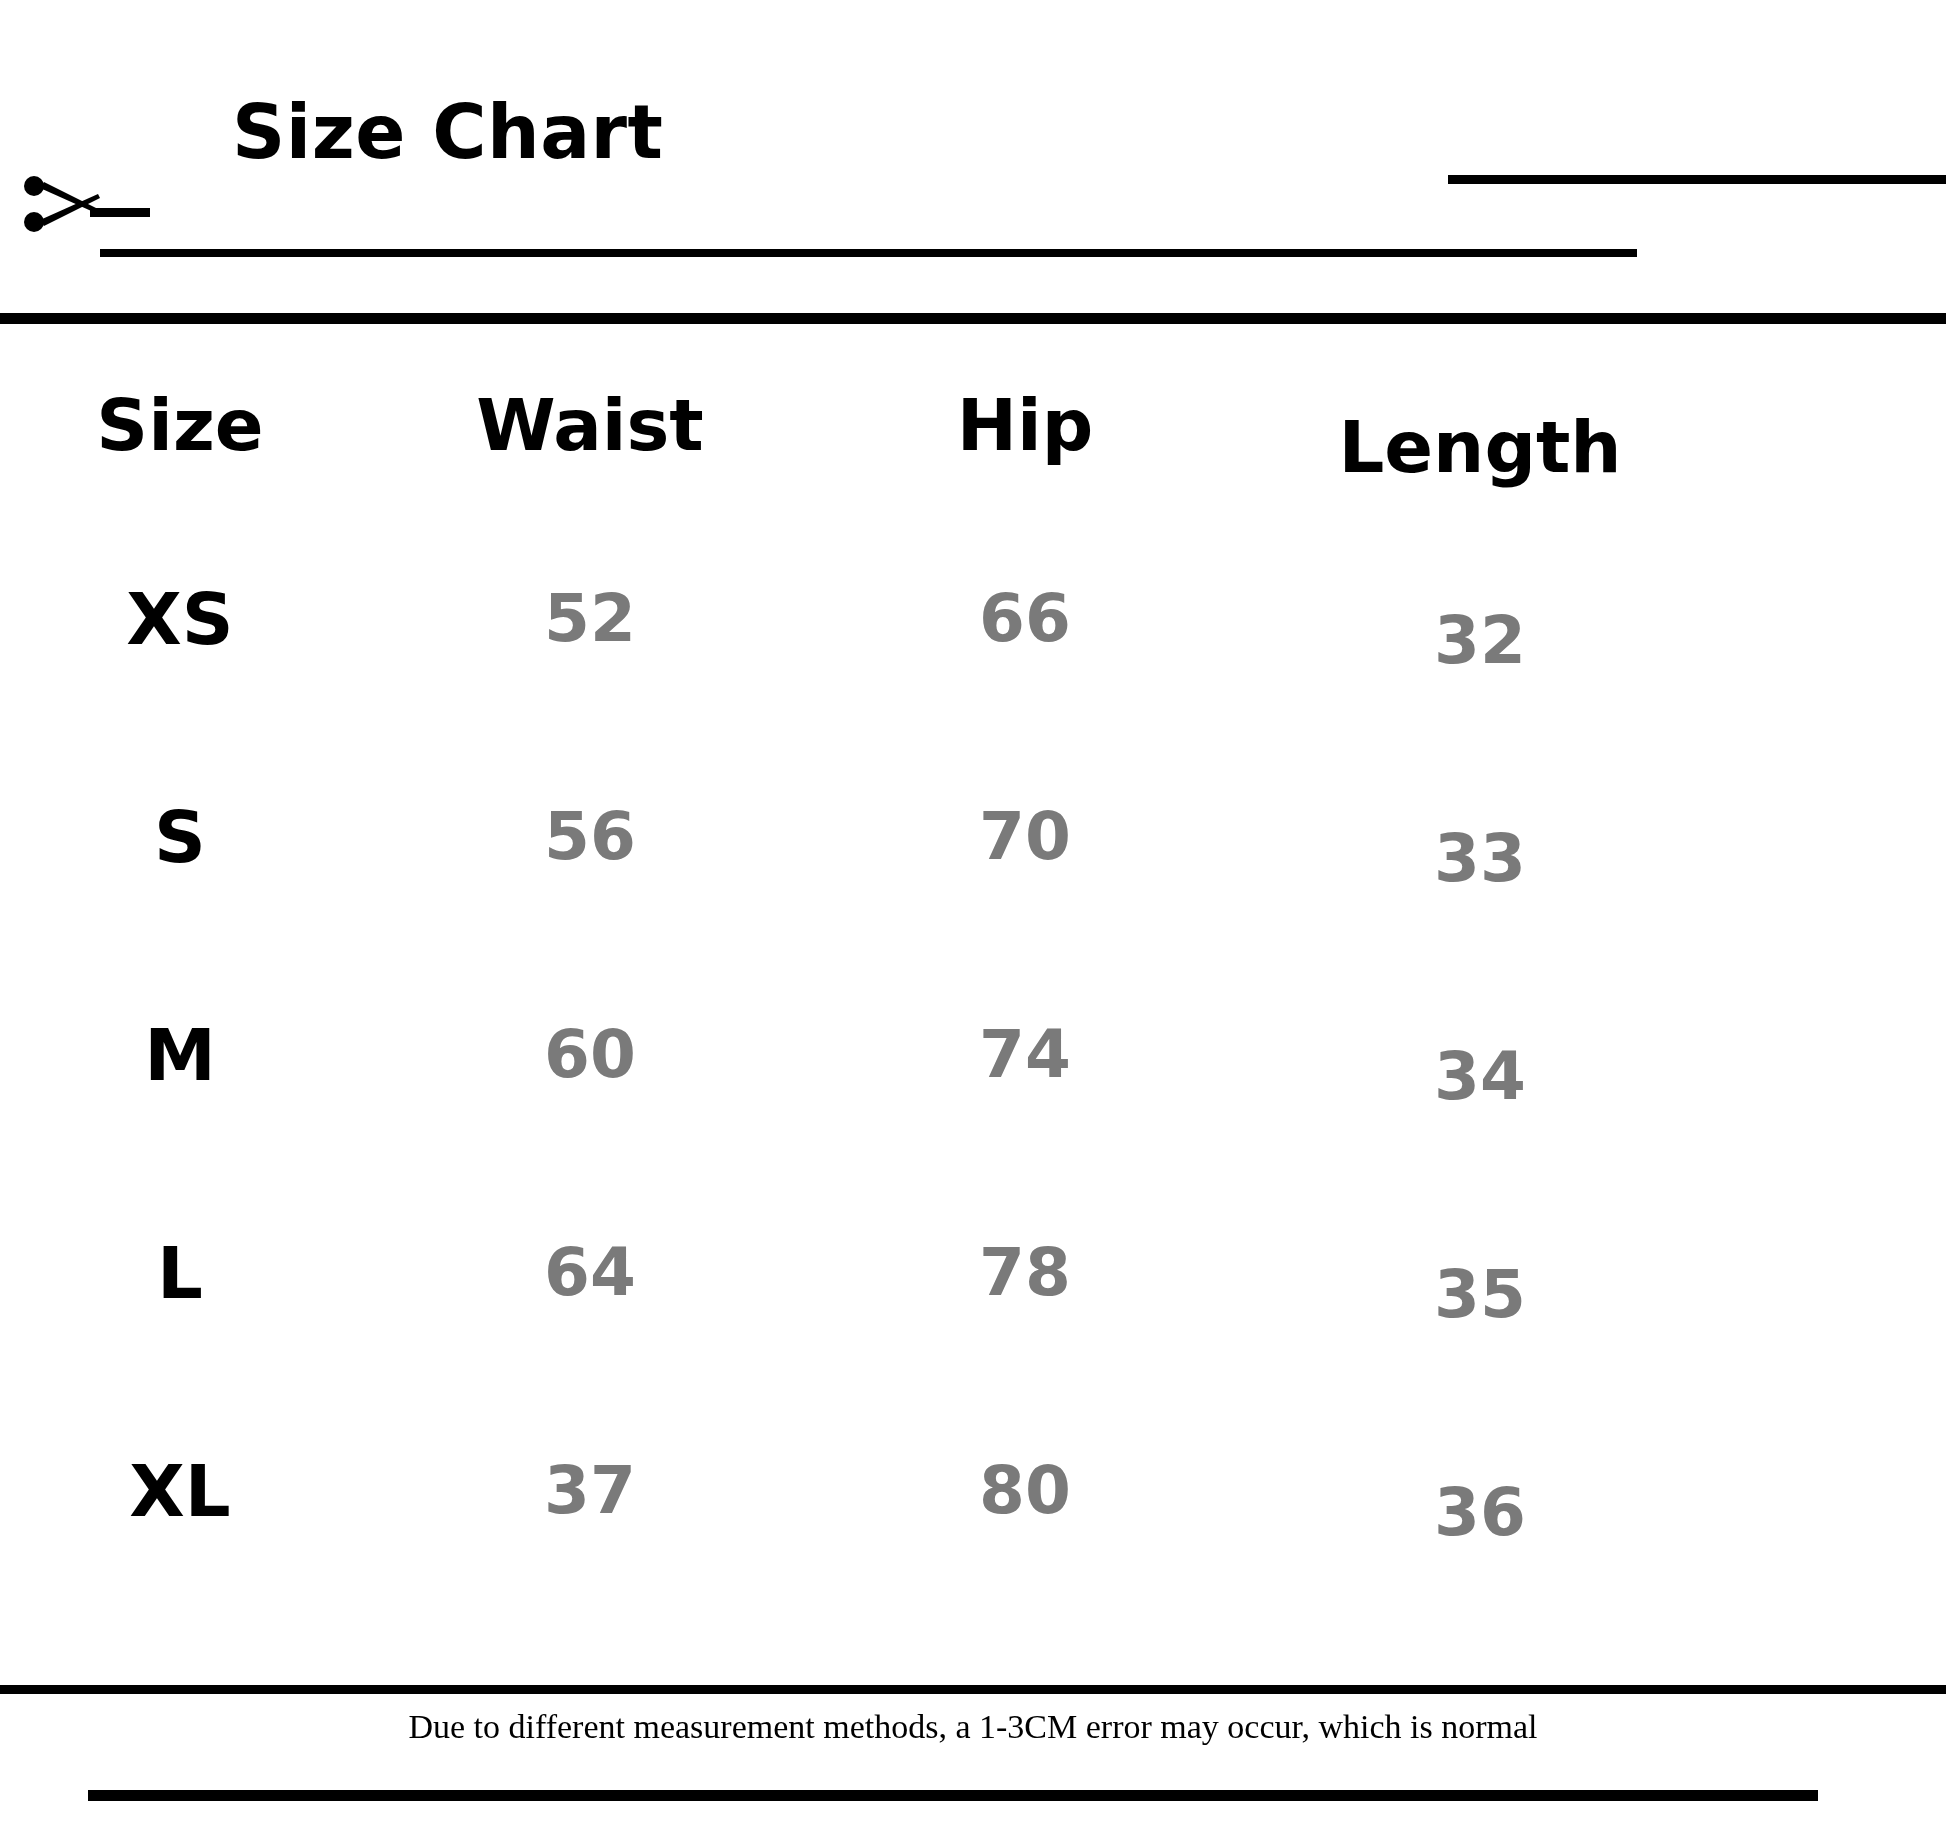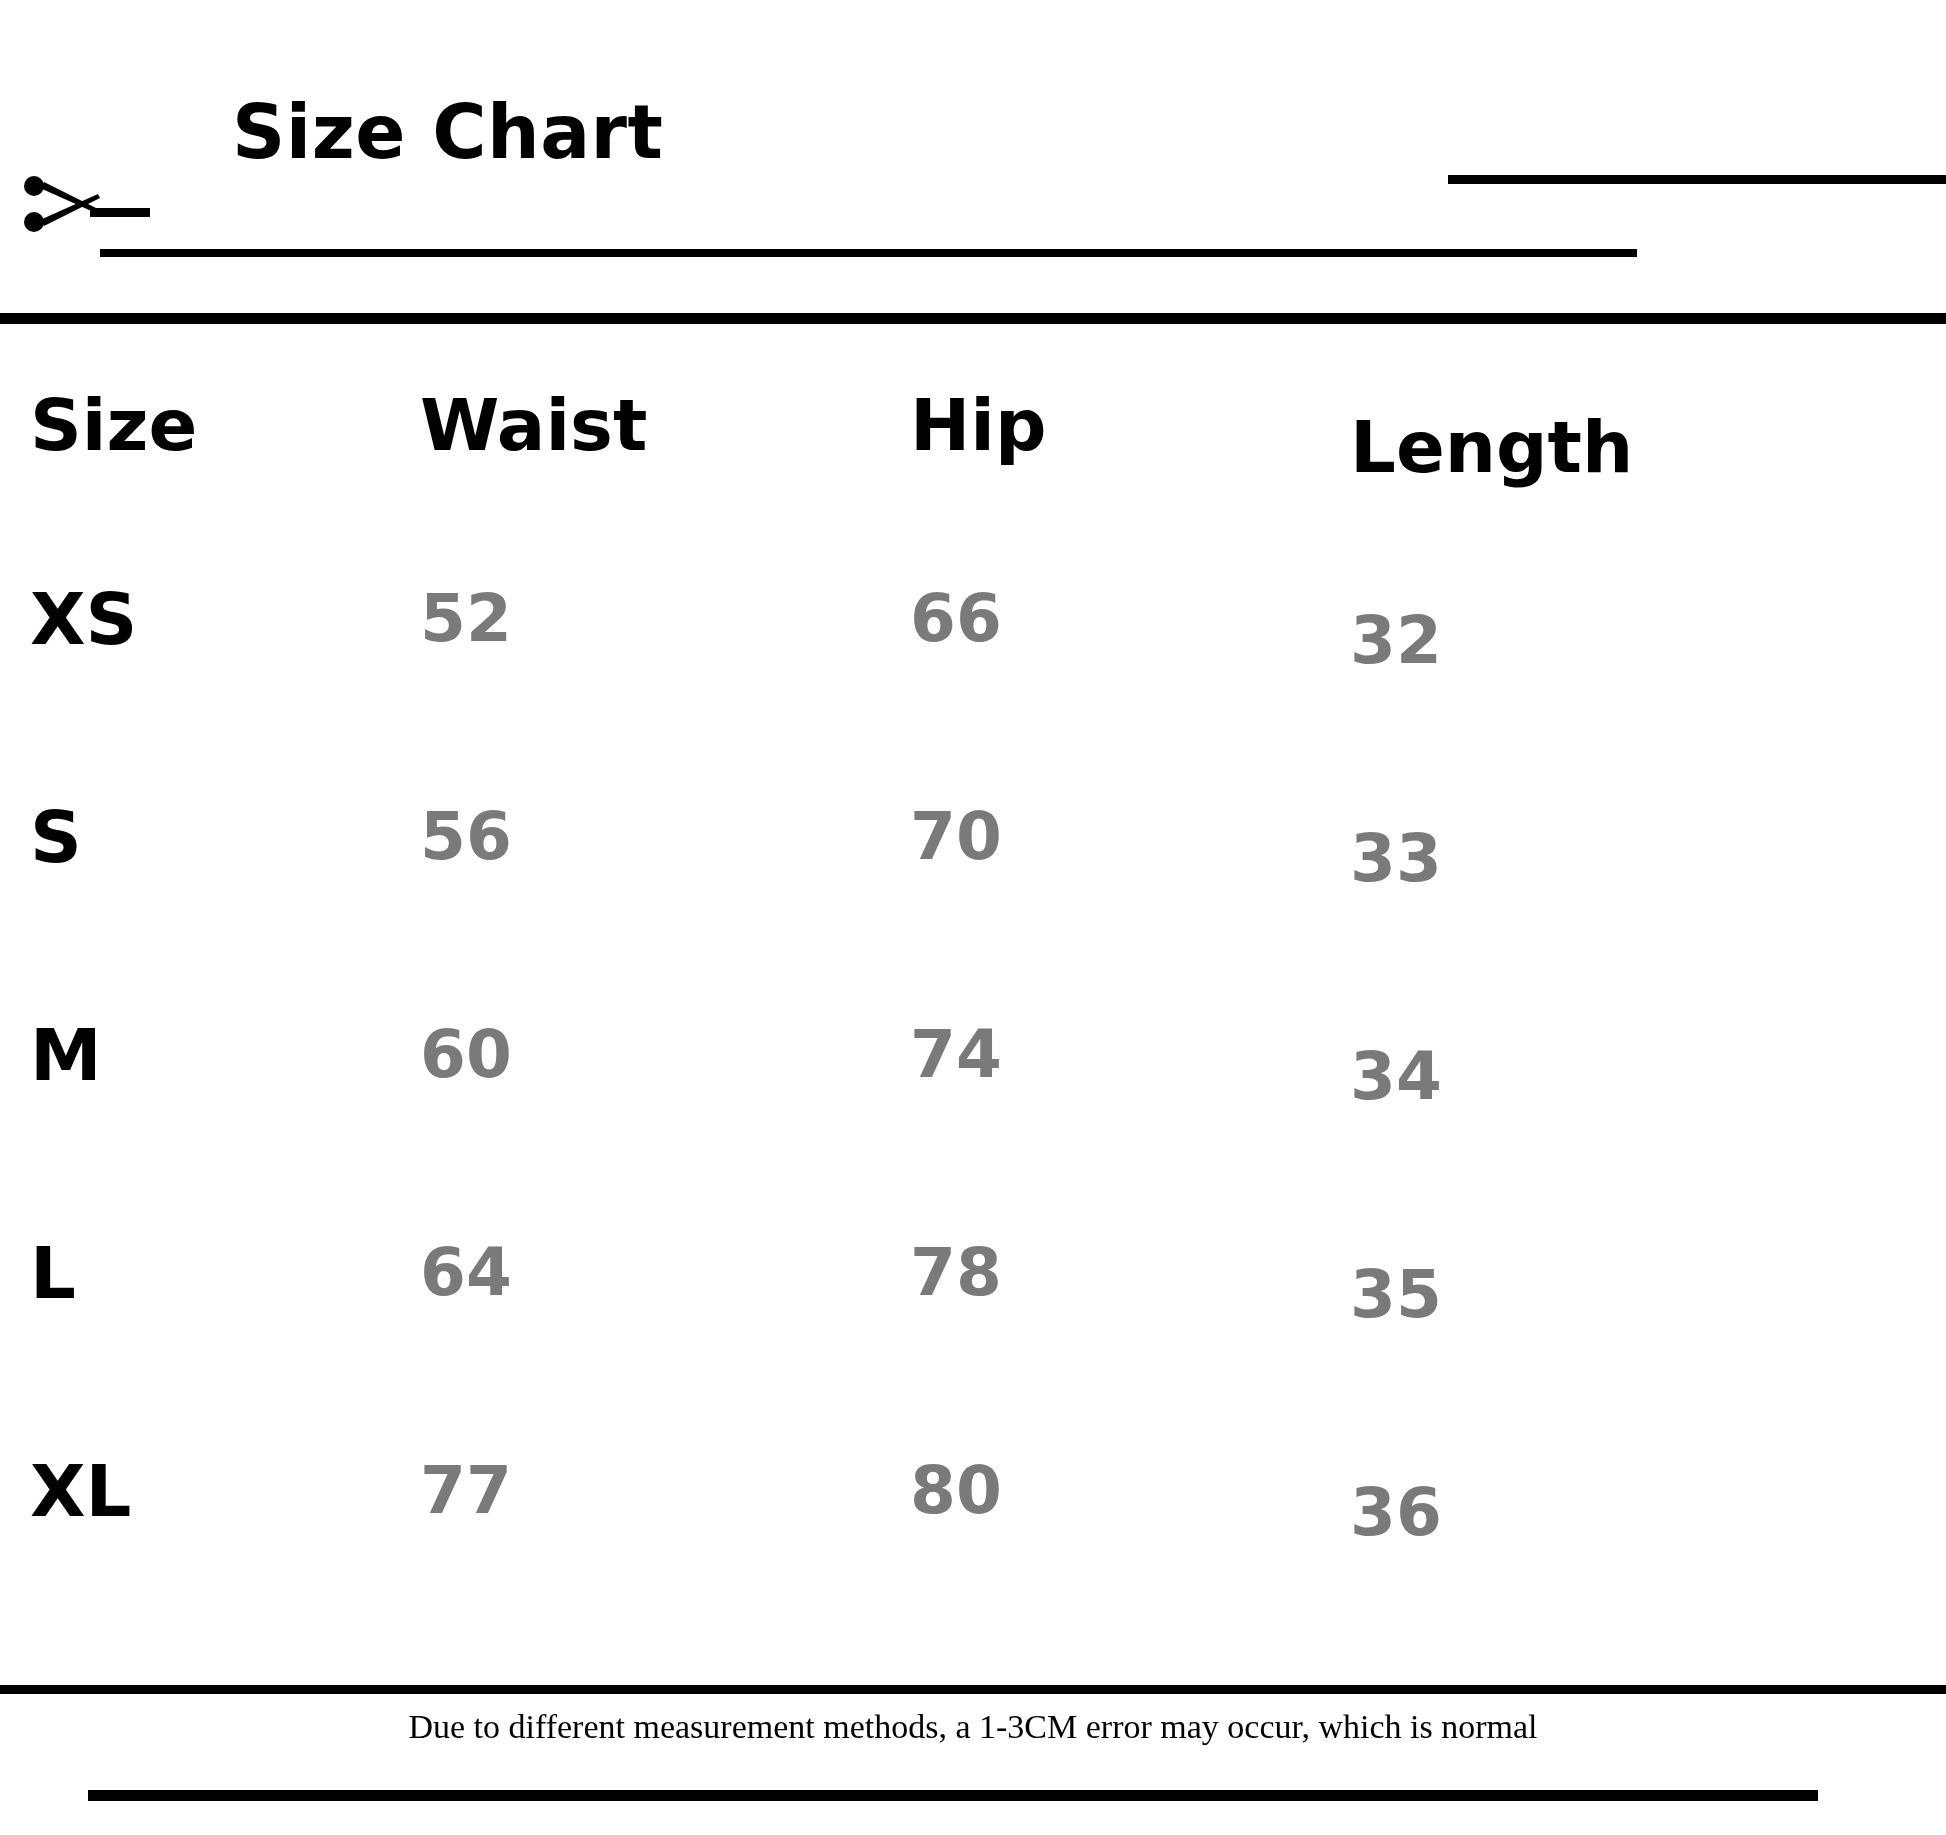--- a/index.html
+++ b/index.html
@@ -83,23 +83,22 @@
     width: 100%;
     align-items: center;
   }
   .row.head {
     height: 170px;
   }
   .row.body {
     height: 218px;
   }
   .cell {
-    text-align: left;
+    text-align: center;
     line-height: 1;
-    padding-left: 30px;
   }
   .c-size   { width: 360px; }
   .c-waist  { width: 460px; }
   .c-hip    { width: 410px; }
   .c-length { width: 500px; margin-top: 44px; }
 
   .head .cell {
     font-size: 72px;
     font-weight: bold;
     color: #000;
@@ -199,21 +198,21 @@
 
     <div class="row body">
       <div class="cell c-size size-label">L</div>
       <div class="cell c-waist value">64</div>
       <div class="cell c-hip value">78</div>
       <div class="cell c-length value">35</div>
     </div>
 
     <div class="row body">
       <div class="cell c-size size-label">XL</div>
-      <div class="cell c-waist value">77</div>
+      <div class="cell c-waist value">37</div>
       <div class="cell c-hip value">80</div>
       <div class="cell c-length value">36</div>
     </div>
 
   </div>
 
   <div class="footer-rule-top"></div>
   <div class="footer-note">Due to different measurement methods, a 1-3CM error may occur, which is normal</div>
   <div class="footer-rule-bottom"></div>
 

